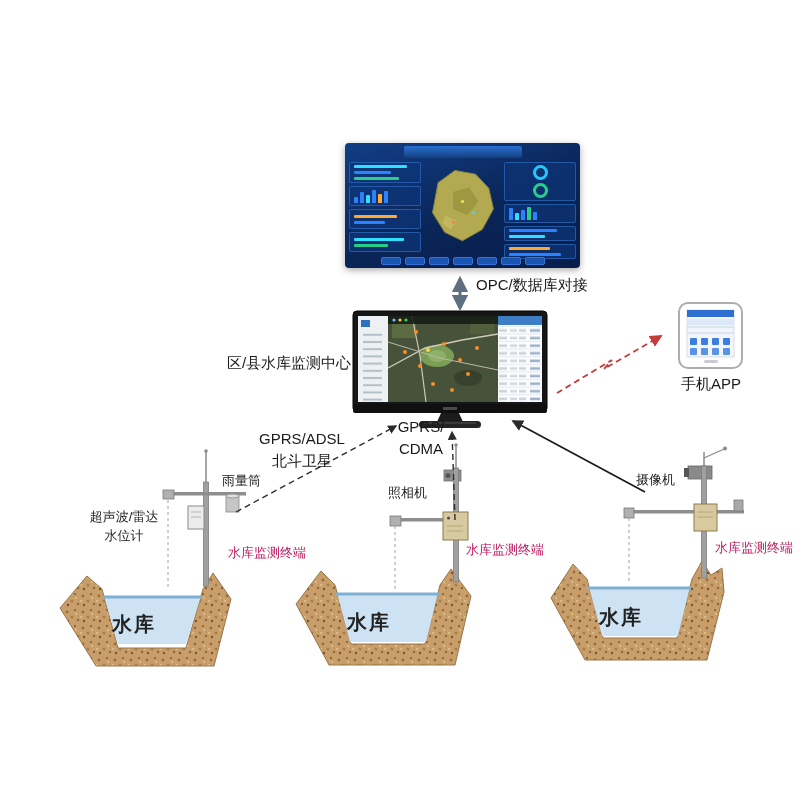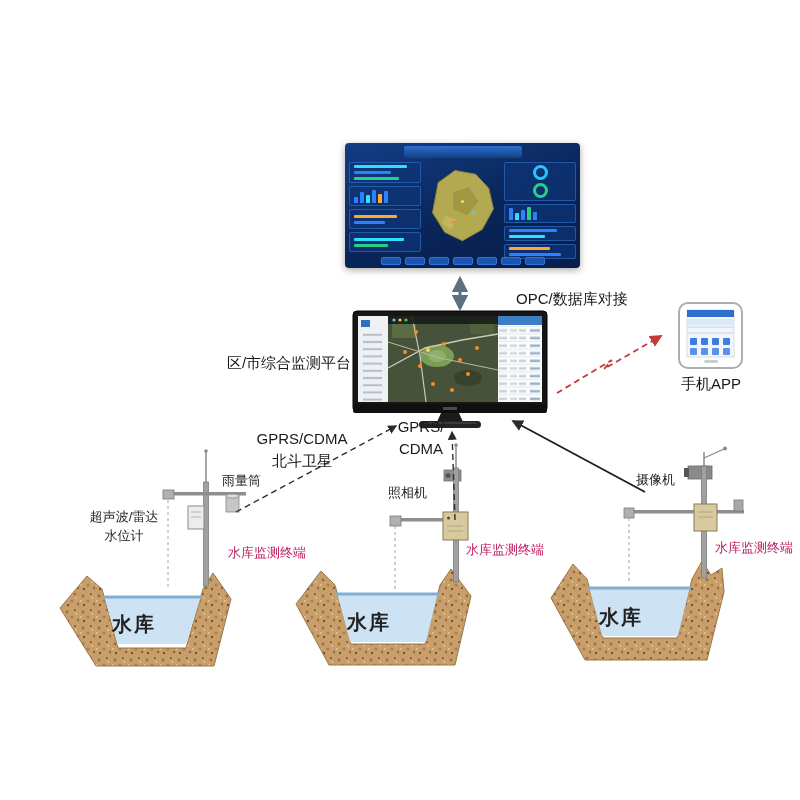--- a/index.html
+++ b/index.html
@@ -273,28 +273,28 @@
         <i></i>
         <i></i>
       <i></i>
         <i></i>
         <i></i>
       <i></i>
     </div>
   </div>
 
 
-  <div class="lbl" style="left:476px;top:288px;margin-left:40px;">OPC/数据库对接</div>
-
-  <div class="lbl" style="left:226px;top:352px;width:126px;text-align:center;">区/市综合监测平台</div>
+  <div class="lbl" style="left:476px;top:274px;">OPC/数据库对接</div>
+
+  <div class="lbl" style="left:226px;top:352px;width:126px;text-align:center;">区/县水库监测中心</div>
 
   <div class="lbl" style="left:681px;top:373px;width:60px;text-align:center;">手机APP</div>
 
   <div class="lbl center" style="left:256px;top:428px;width:92px;line-height:22px;">
-    <div>GPRS/CDMA</div>
+    <div>GPRS/ADSL</div>
     <div>北斗卫星</div>
   </div>
 
   <div class="lbl center" style="left:396px;top:416px;width:50px;line-height:22px;">
     <div>GPRS/</div>
     <div>CDMA</div>
   </div>
 
 
   <div class="lbl lbl-sm" style="left:222px;top:471px;">雨量筒</div>

